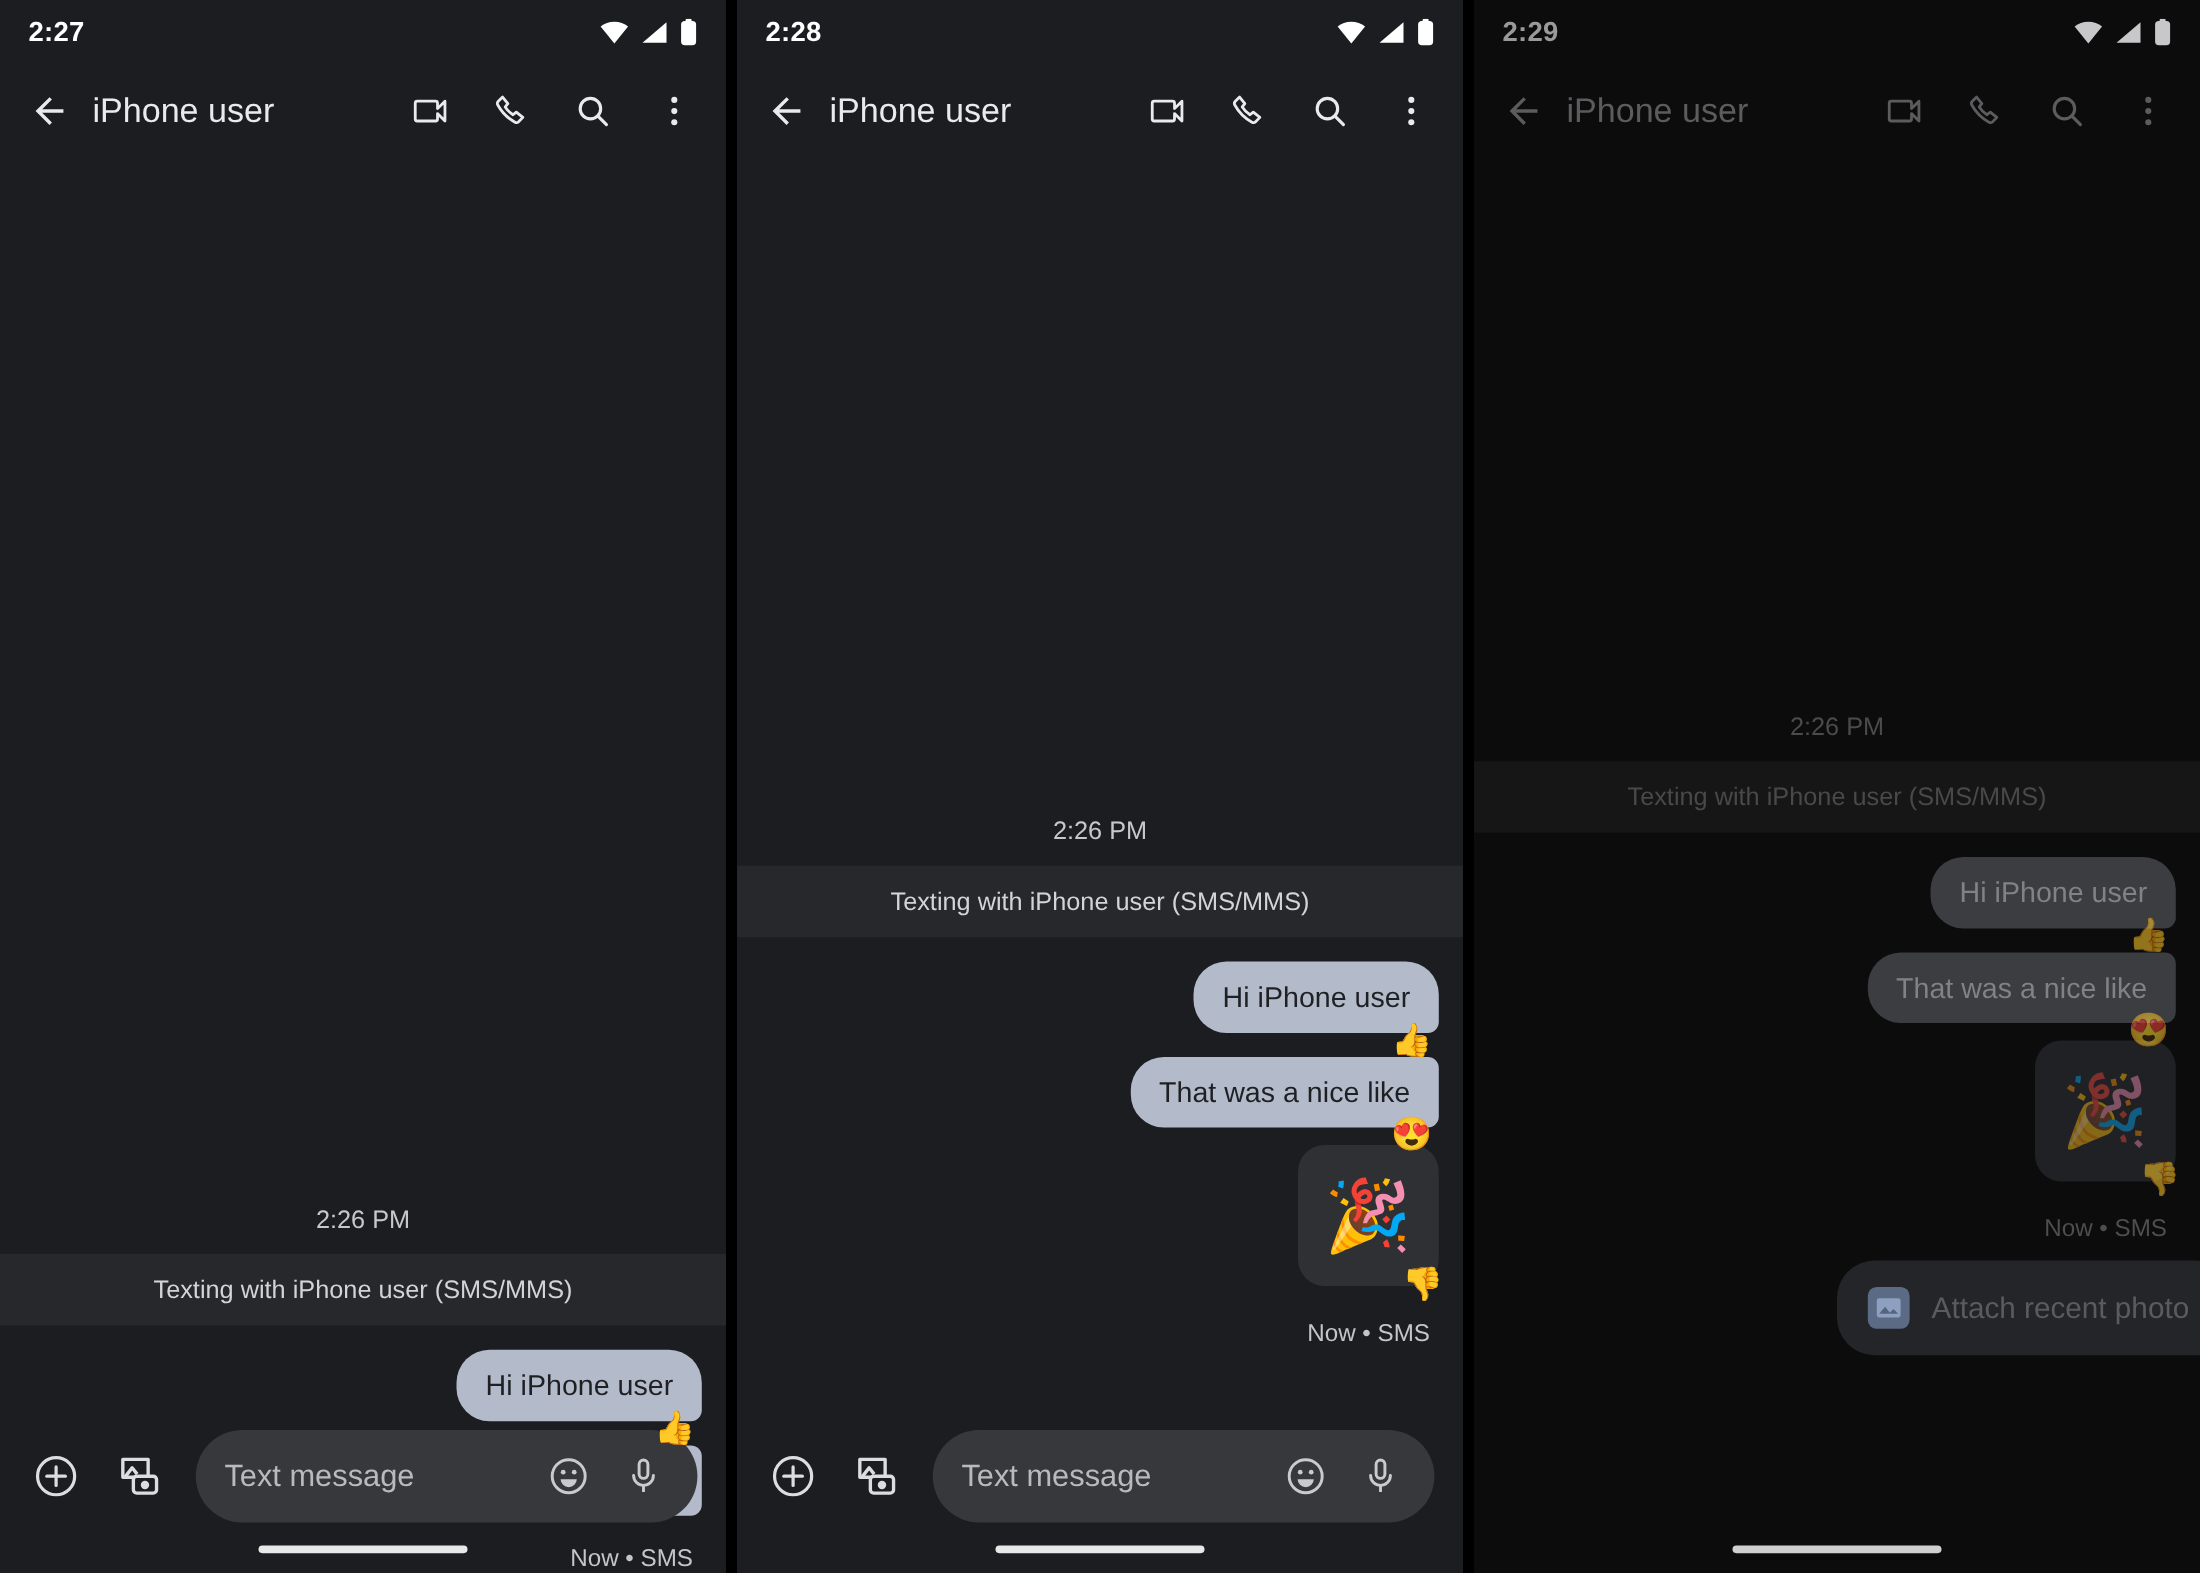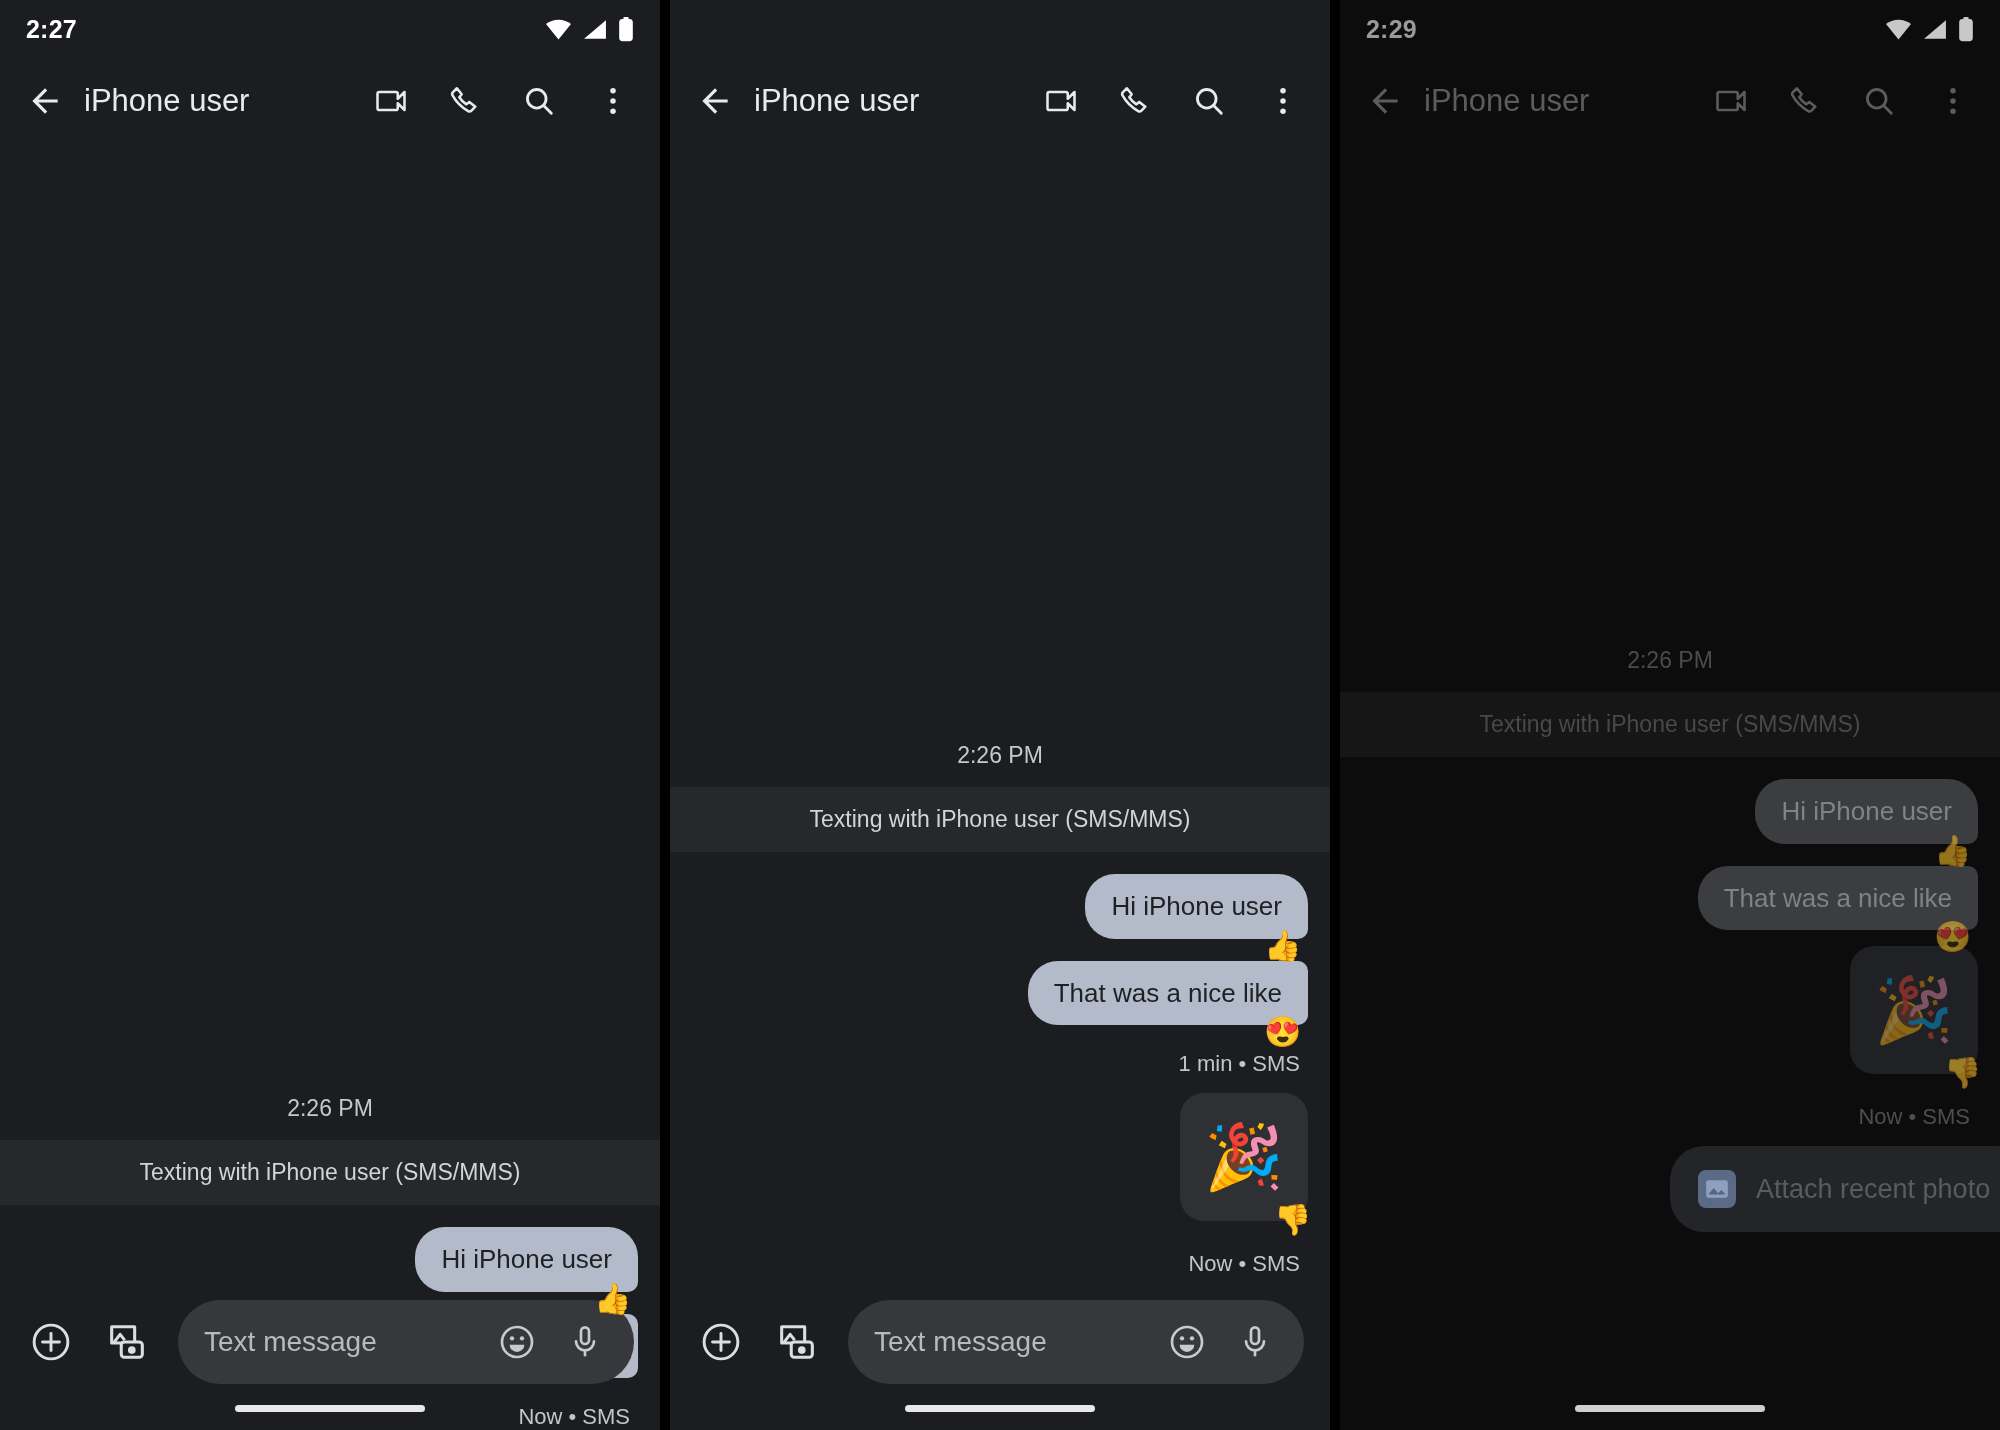--- a/index.html
+++ b/index.html
@@ -191,20 +191,41 @@
 
     <div class="navbar">
       <div class="navpill"></div>
     </div>
   </div>
 
   <div class="gap"></div>
 
   <div class="panel p2">
 
+    <div class="statusbar">
+      <div class="clock">2:28</div>
+      <div class="sysicons">
+        <span>
+          <svg width="27" height="21" viewBox="0 0 24 19">
+              <path d="M12 18.5 23.3 4.6C20.3 2.1 16.3.6 12 .6S3.7 2.1.7 4.6z" fill="#fff"></path>
+            </svg>
+        </span>
+        <span>
+          <svg width="24" height="21" viewBox="0 0 22 19">
+              <path d="M21 1v17H1z" fill="#fff"></path>
+            </svg>
+        </span>
+        <span>
+          <svg width="16" height="25" viewBox="0 0 14 22">
+              <rect x="4.6" y="0" width="4.8" height="2.2" rx="1" fill="#fff"></rect>
+              <rect x="1" y="1.8" width="12" height="19.5" rx="3" fill="#fff"></rect>
+            </svg>
+        </span>
+      </div>
+    </div>
 
     <div class="appbar">
       <div class="backbtn">
         <svg width="38" height="38" viewBox="0 0 24 24">
             <path d="M20 11H7.8l5.6-5.6L12 4l-8 8 8 8 1.4-1.4L7.8 13H20z" fill="#e9eaec"></path>
           </svg>
       </div>
       <div class="title">iPhone user</div>
       <div class="actions">
         <div class="actbtn">
@@ -238,21 +259,20 @@
       <div class="sysnote">Texting with iPhone user (SMS/MMS)</div>
       <div class="msgs">
         <div class="row">
           <div class="bubble first">Hi iPhone user</div>
           <div class="react">👍</div>
         </div>
         <div class="row">
           <div class="bubble mid">That was a nice like</div>
           <div class="react">😍</div>
         </div>
-        <div class="meta">1 min • SMS</div>
         <div class="row" style="margin-top:16px;">
           <div class="imgbubble">
             <span>🎉</span>
           </div>
           <div class="react" style="right:-4px;bottom:-14px;">👎</div>
         </div>
         <div class="meta" style="padding-top:30px;">Now • SMS</div>
       </div>
     </div>
 

